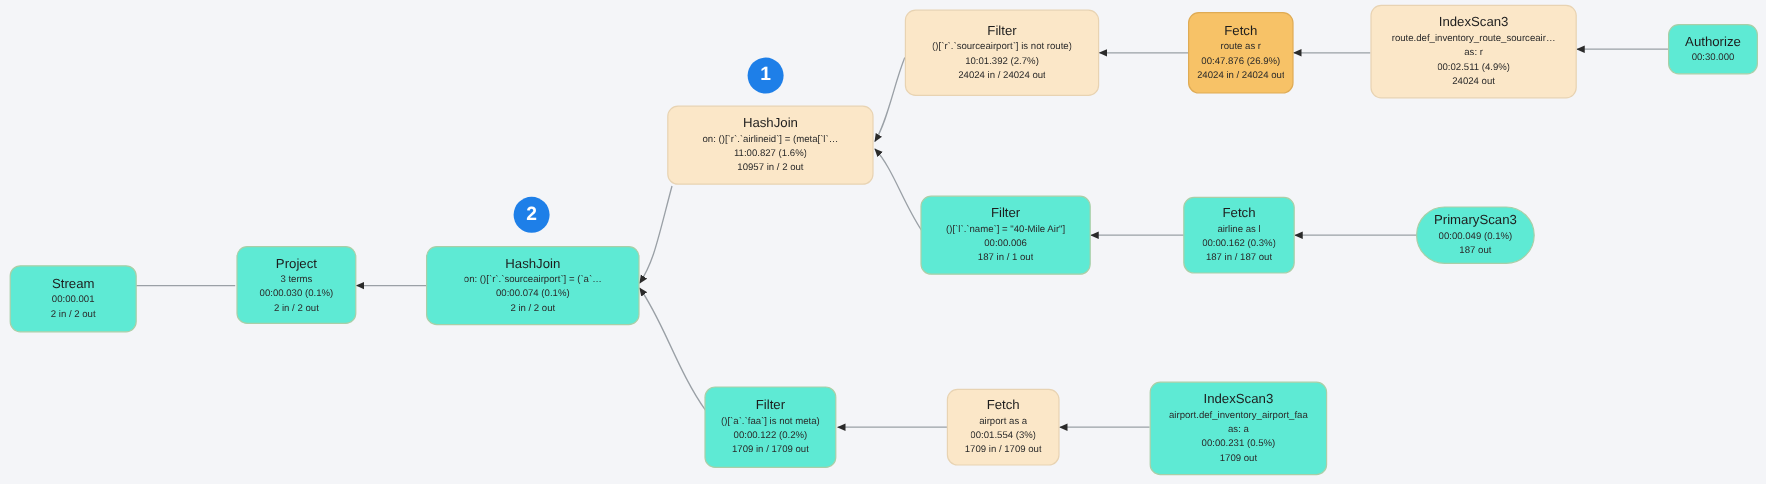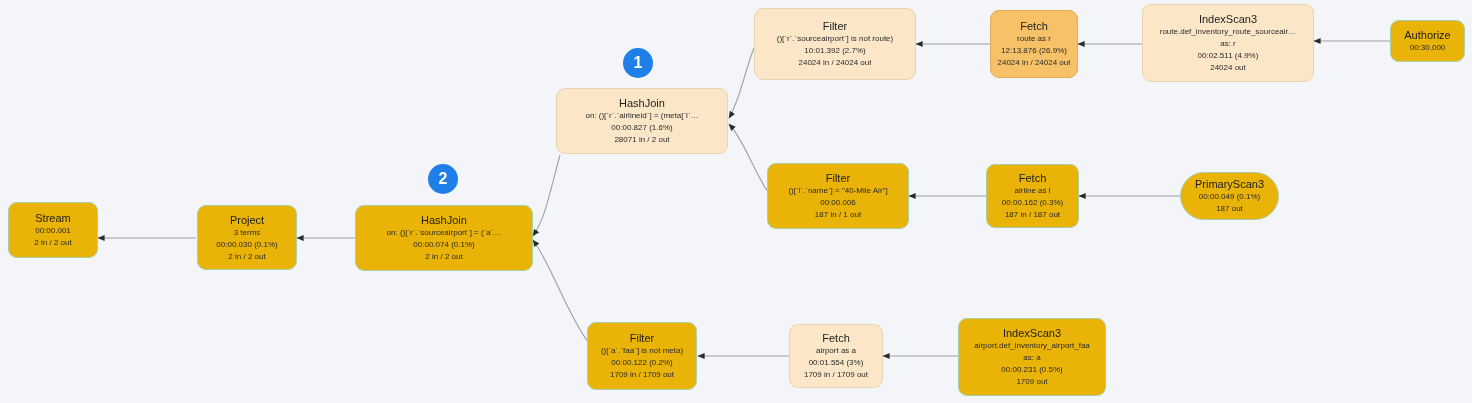--- a/index.html
+++ b/index.html
@@ -44,21 +44,21 @@
   .node .line {
     font-size: 8px;
     color: #2a2a2a;
     line-height: 12px;
     white-space: nowrap;
     max-width: 100%;
     overflow: hidden;
     text-overflow: ellipsis;
   }
   .green {
-    background: #eab308;
+    background: #5eead4;
     border: 1px solid #a9cfa7;
   }
   .peach {
     background: #fbe7c8;
     border: 1px solid #e8d3b2;
   }
   .orange {
     background: #f7c267;
     border: 1px solid #dfab54;
   }
@@ -98,21 +98,21 @@
       <path d="M991,44 L916,44" marker-end="url(#arrow)"></path>
       <path d="M1142,44 L1078,44" marker-end="url(#arrow)"></path>
       <path d="M1390,41 L1314,41" marker-end="url(#arrow)"></path>
       <path d="M987,196 L909,196" marker-end="url(#arrow)"></path>
       <path d="M1180,196 L1079,196" marker-end="url(#arrow)"></path>
       <path d="M790,356 L698,356" marker-end="url(#arrow)"></path>
       <path d="M958,356 L883,356" marker-end="url(#arrow)"></path>
     </g>
   </svg>
 
-  <div class="node green" style="left:8px; top:202px; width:90px; height:56px;">
+  <div class="node green" style="left:8px; top:221px; width:106px; height:56px;">
     <div class="title">Stream</div>
     <div class="line">00:00.001</div>
     <div class="line">2 in / 2 out</div>
   </div>
 
   <div class="node green" style="left:197px; top:205px; width:100px; height:65px;">
     <div class="title">Project</div>
     <div class="line">3 terms</div>
     <div class="line">00:00.030 (0.1%)</div>
     <div class="line">2 in / 2 out</div>
@@ -121,35 +121,35 @@
   <div class="node green" style="left:355px; top:205px; width:178px; height:66px;">
     <div class="title">HashJoin</div>
     <div class="line">on: ()[`r`.`sourceairport`] = (`a`…</div>
     <div class="line">00:00.074 (0.1%)</div>
     <div class="line">2 in / 2 out</div>
   </div>
 
   <div class="node peach" style="left:556px; top:88px; width:172px; height:66px;">
     <div class="title">HashJoin</div>
     <div class="line">on: ()[`r`.`airlineid`] = (meta[`l`…</div>
-    <div class="line">00:00.827 (1.6%)</div>
-    <div class="line">28071 in / 2 out</div>
+    <div class="line">11:00.827 (1.6%)</div>
+    <div class="line">10957 in / 2 out</div>
   </div>
 
   <div class="node peach" style="left:754px; top:8px; width:162px; height:72px;">
     <div class="title">Filter</div>
     <div class="line">()[`r`.`sourceairport`] is not route)</div>
     <div class="line">10:01.392 (2.7%)</div>
     <div class="line">24024 in / 24024 out</div>
   </div>
 
   <div class="node orange" style="left:990px; top:10px; width:88px; height:68px;">
     <div class="title">Fetch</div>
     <div class="line">route as r</div>
-    <div class="line">12:13.876 (26.9%)</div>
+    <div class="line">00:47.876 (26.9%)</div>
     <div class="line">24024 in / 24024 out</div>
   </div>
 
   <div class="node peach" style="left:1142px; top:4px; width:172px; height:78px;">
     <div class="title">IndexScan3</div>
     <div class="line">route.def_inventory_route_sourceair…</div>
     <div class="line">as: r</div>
     <div class="line">00:02.511 (4.9%)</div>
     <div class="line">24024 out</div>
   </div>

